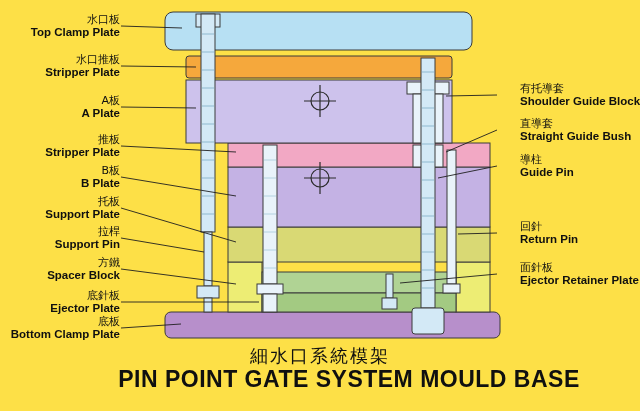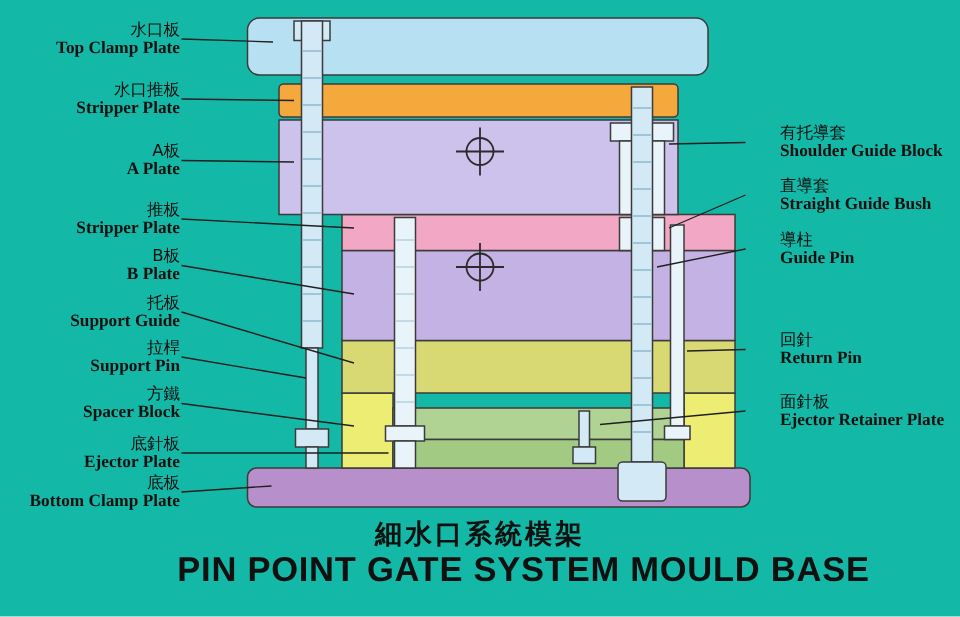--- a/index.html
+++ b/index.html
@@ -1,31 +1,31 @@
 <!DOCTYPE html>
 <html><head>
 <meta charset="utf-8">
 <style>
   html,body{margin:0;padding:0;background:#ffffff;}
-  .stage{position:relative;width:640px;height:411px;background:#14b8a6;overflow:hidden;
+  .stage{position:relative;width:640px;height:411px;background:#fde047;overflow:hidden;
          font-family:"DejaVu Sans",sans-serif;}
   svg.art{position:absolute;left:0;top:0;}
   .plate{stroke:#3b3b3b;stroke-width:1;}
   .pin{stroke:#3b3b3b;stroke-width:1;}
   .hatch{stroke:#8fb9cf;stroke-width:1;fill:none;}
   .hatch.light{stroke:#b3d2e0;}
   .leader{stroke:#1f1f1f;stroke-width:0.9;fill:none;}
   .mark{stroke:#2b2b2b;stroke-width:1.2;fill:none;}
   .lbl{position:absolute;line-height:13px;color:#101010;}
   .lbl .zh{font-family:"DejaVu Sans",sans-serif;font-size:11px;}
-  .lbl .en{font-family:Liberation Serif, serif;font-weight:bold;font-size:11.5px;}
+  .lbl .en{font-family:Liberation Sans, sans-serif;font-weight:bold;font-size:11.5px;}
   .lbl.left{left:2px;width:118px;text-align:right;}
   .lbl.right{left:500px;width:140px;text-align:left;margin-left:20px;}
   .title-zh{position:absolute;top:344px;left:0;width:640px;text-align:center;
-            font-size:18px;font-weight:bold;letter-spacing:2px;color:#101010;}
+            font-size:18px;font-weight:normal;letter-spacing:2px;color:#101010;}
   .title-en{position:absolute;top:366px;left:0;width:640px;text-align:center;
             font-family:"Liberation Sans",sans-serif;font-size:23px;font-weight:bold;
             letter-spacing:0.5px;color:#101010;margin-left:29px;}
 </style>
 </head>
 <body>
 
 <div class="stage">
 
   <svg class="art" width="640" height="411" viewBox="0 0 640 411">
@@ -118,21 +118,21 @@
   <div class="lbl left" style="top:133px">
     <div class="zh">推板</div>
     <div class="en">Stripper Plate</div>
   </div>
   <div class="lbl left" style="top:164px">
     <div class="zh">B板</div>
     <div class="en">B Plate</div>
   </div>
   <div class="lbl left" style="top:195px">
     <div class="zh">托板</div>
-    <div class="en">Support Guide</div>
+    <div class="en">Support Plate</div>
   </div>
   <div class="lbl left" style="top:225px">
     <div class="zh">拉桿</div>
     <div class="en">Support Pin</div>
   </div>
   <div class="lbl left" style="top:256px">
     <div class="zh">方鐵</div>
     <div class="en">Spacer Block</div>
   </div>
   <div class="lbl left" style="top:289px">

